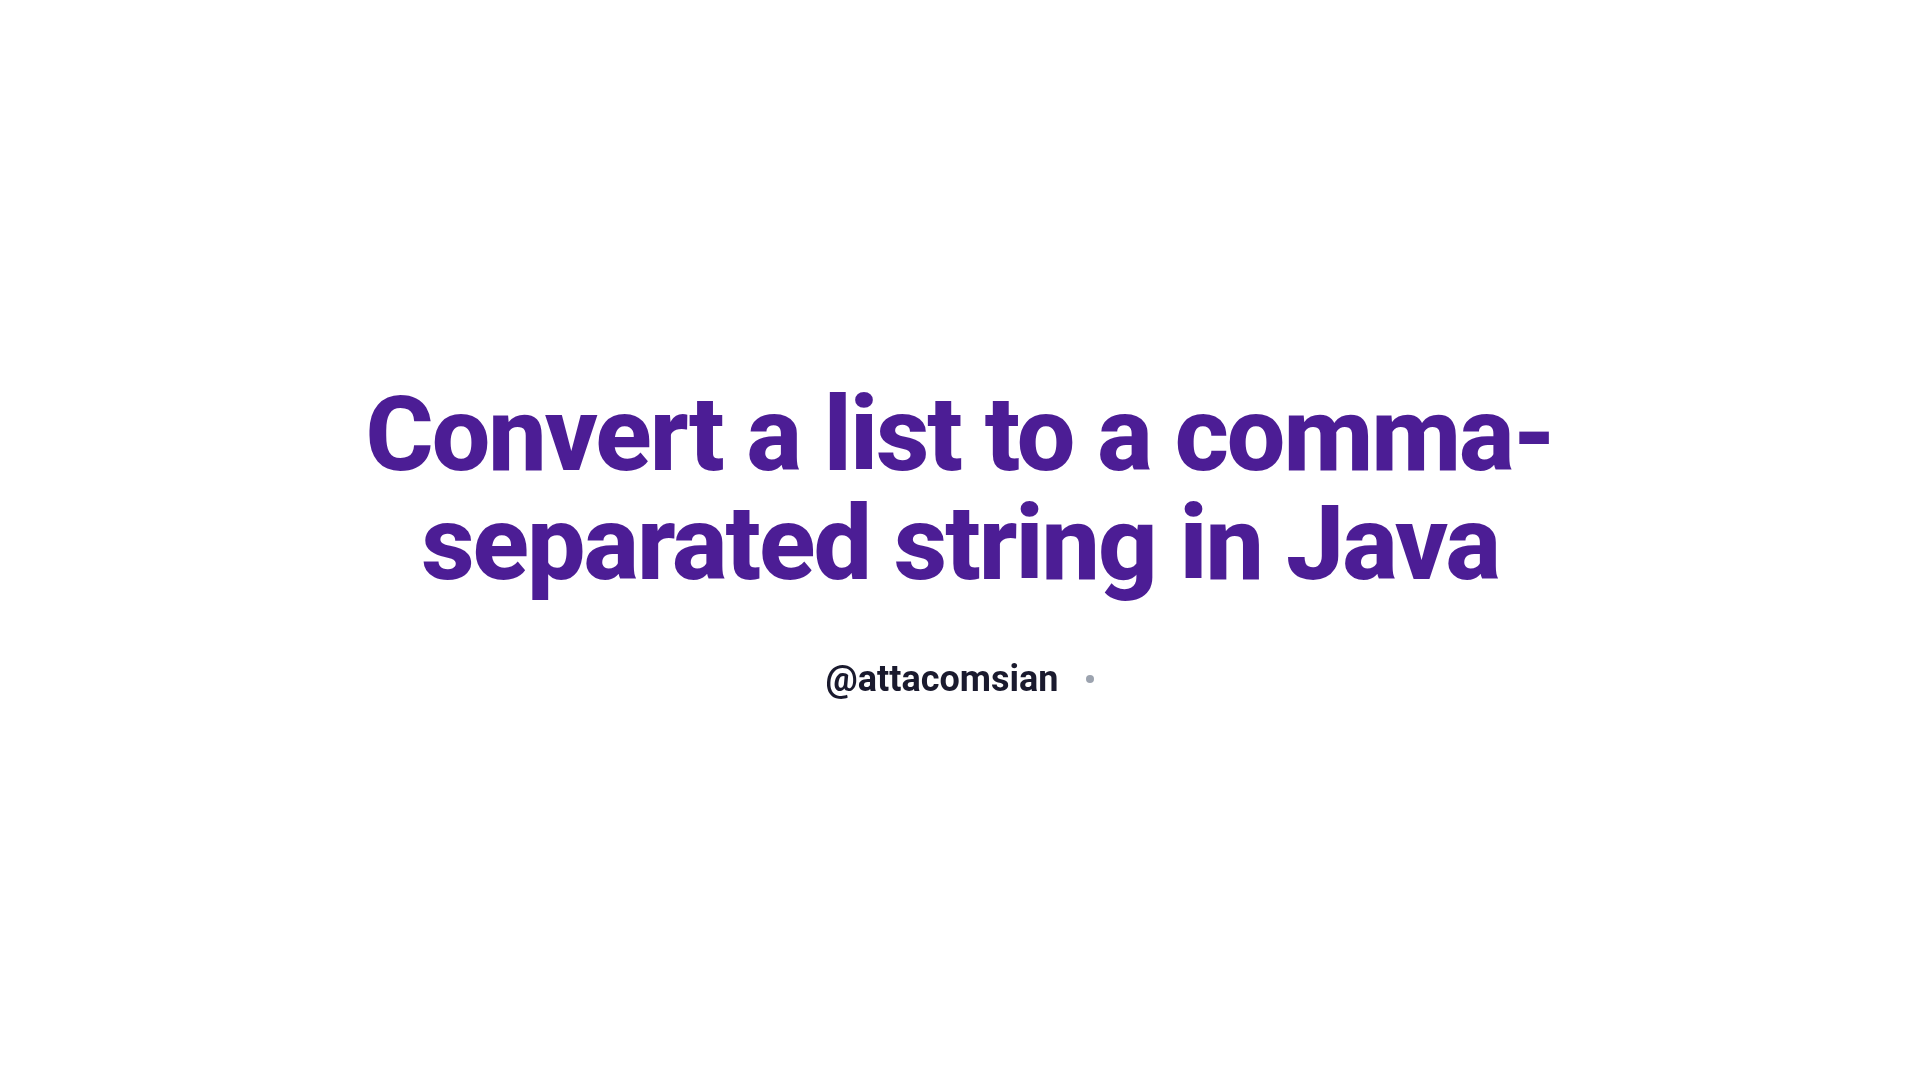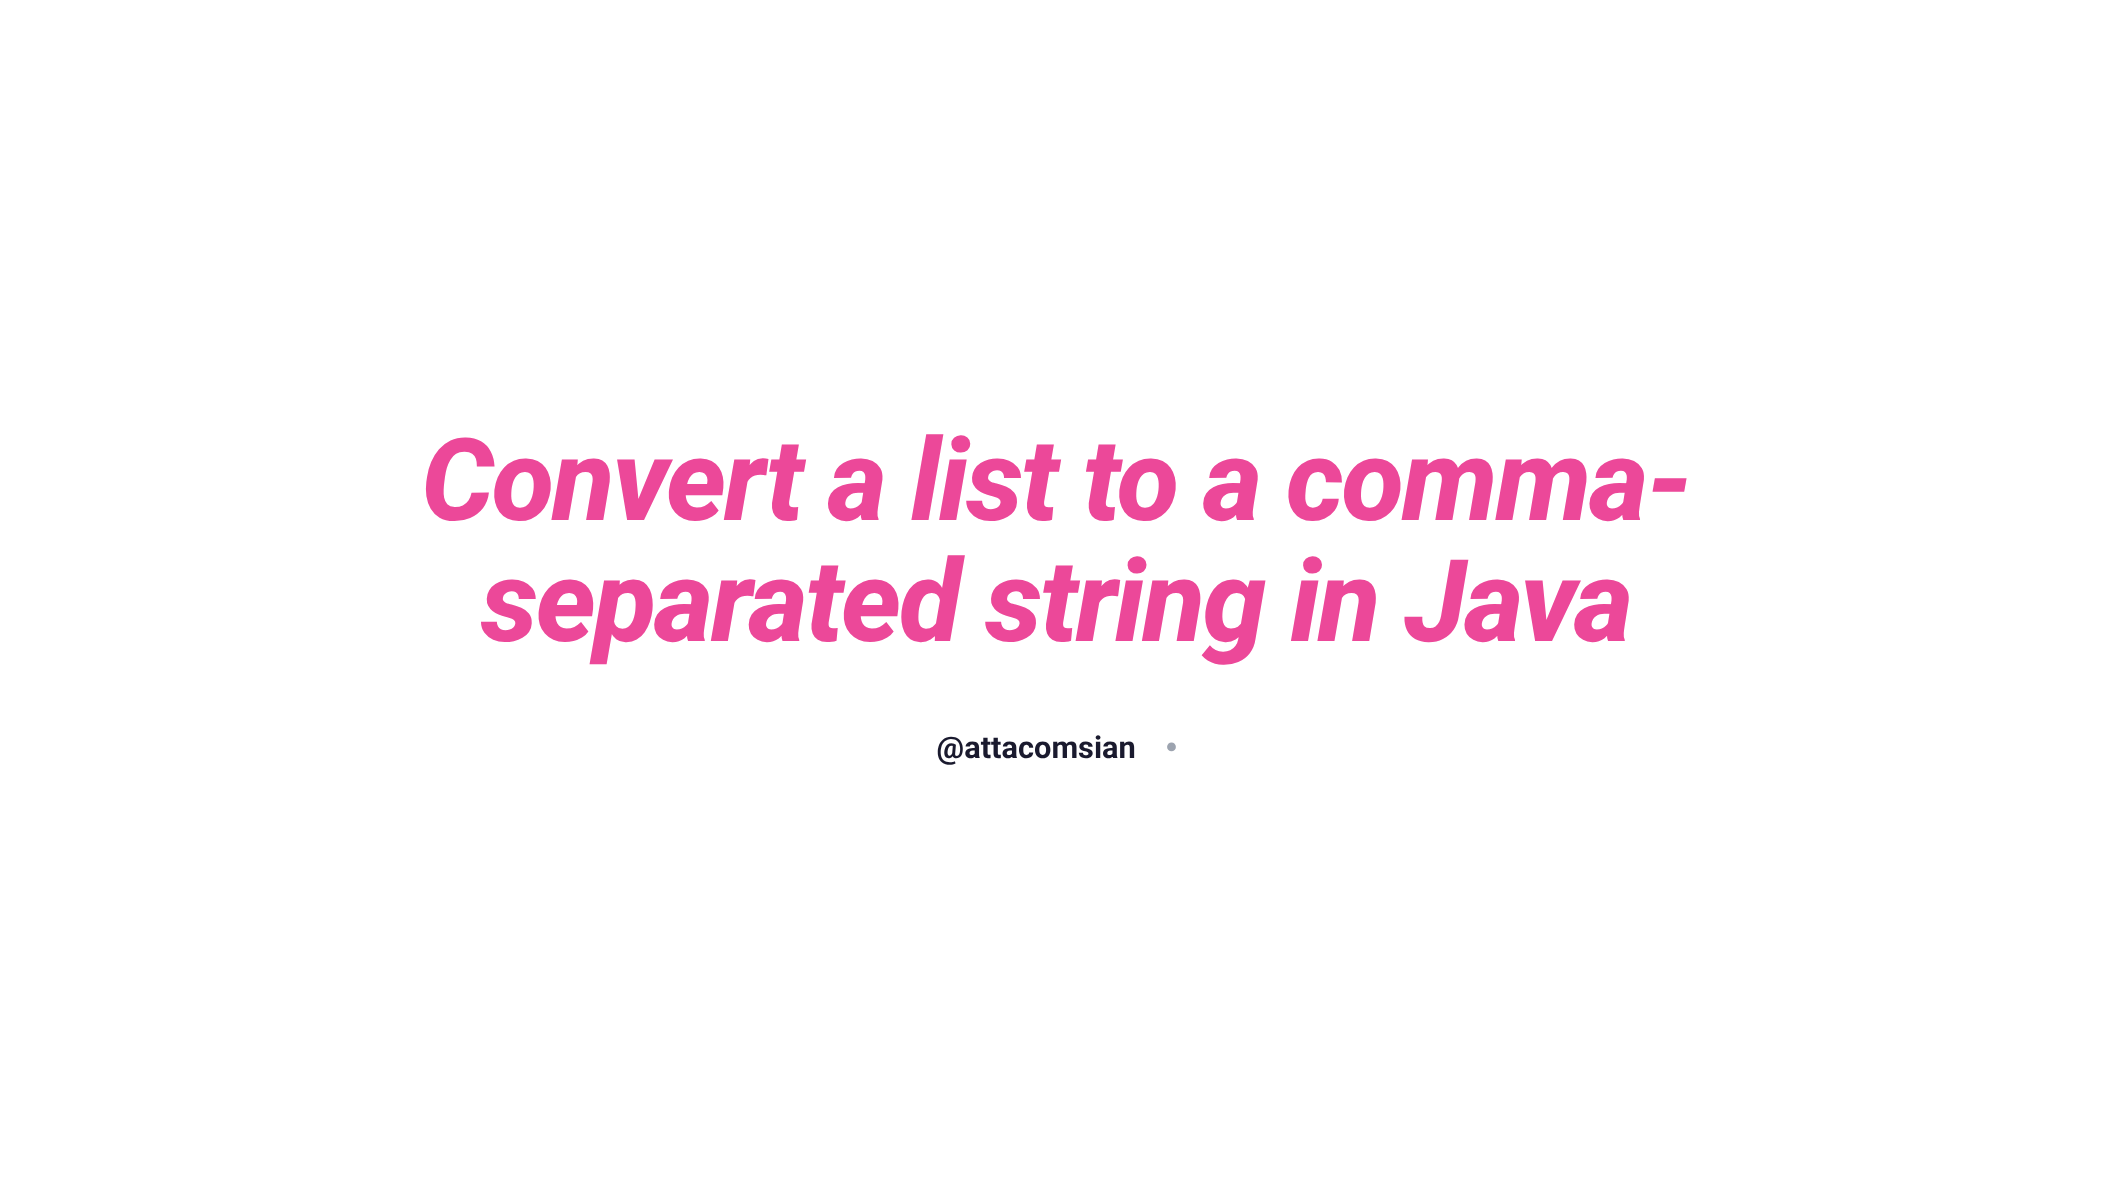--- a/index.html
+++ b/index.html
@@ -23,32 +23,31 @@
       display: flex;
       flex-direction: column;
       align-items: center;
       text-align: center;
       max-width: 1200px;
     }
     
     .title {
       font-size: 104px;
       font-weight: 800;
-      color: #ec4899;
+      color: #4c1d95;
       line-height: 1.05;
       letter-spacing: -2px;
       margin-bottom: 60px;
-      font-style: italic;
     }
     
     .meta {
       display: flex;
       align-items: center;
       gap: 28px;
-      font-size: 28px;
+      font-size: 36px;
       font-weight: 700;
       color: #1a1a2e;
     }
     
     .separator {
       width: 8px;
       height: 8px;
       background: #9ca3af;
       border-radius: 50%;
     }

